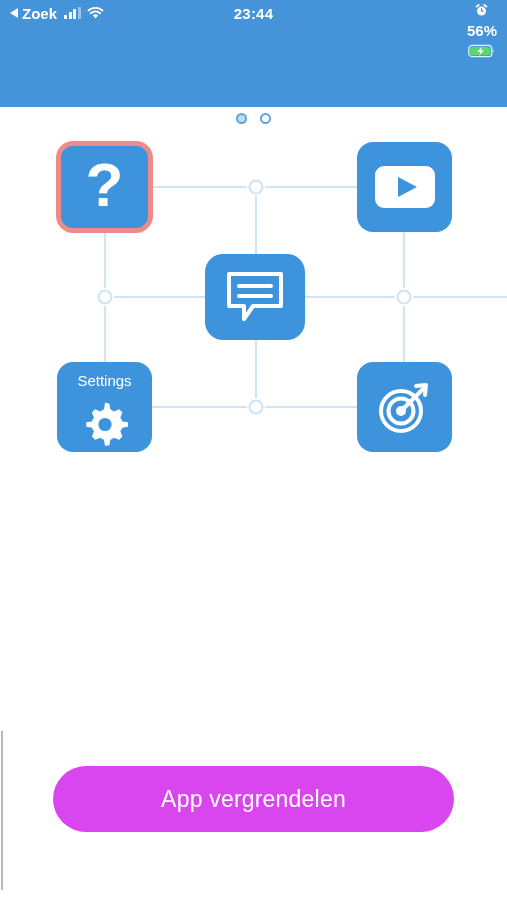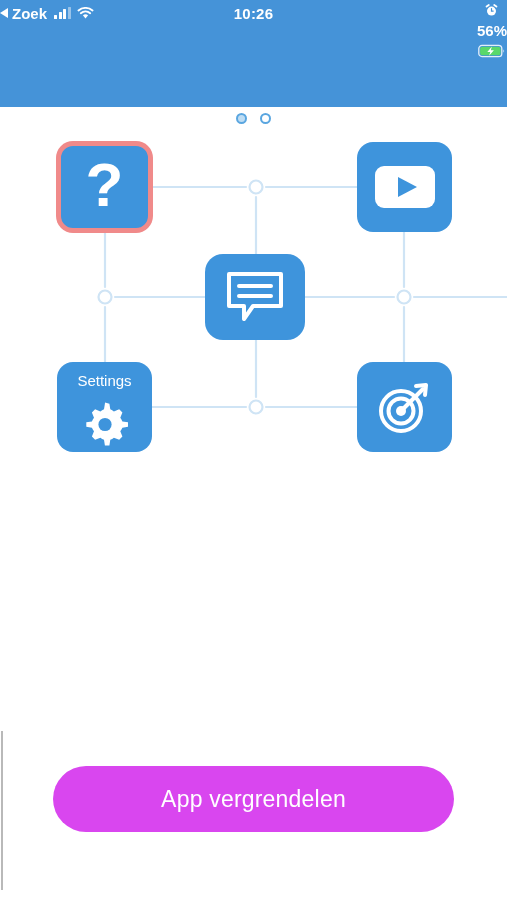--- a/index.html
+++ b/index.html
@@ -21,21 +21,21 @@
     left: 0; top: 0;
     width: 507px;
     height: 26px;
     background: #4593D8;
     color: #ffffff;
     display: flex;
     align-items: center;
     font-size: 15px;
     font-weight: 600;
     box-sizing: border-box;
-    padding: 0 0;
+    padding: 0 10px;
     z-index: 5;
   }
   #sb-left {
     display: flex;
     align-items: center;
     gap: 4px;
     flex: 0 0 auto;
   }
   #sb-center {
     position: absolute;
@@ -216,21 +216,21 @@
     </span>
     <span style="display:inline-flex;margin-left:2px;">
       <svg width="17" height="13" viewBox="0 0 17 13">
         <path d="M8.5 11.4 L5.9 8.3 a4.2 4.2 0 0 1 5.2 0 Z" fill="#fff"></path>
         <path d="M3.8 6.2 a7.2 7.2 0 0 1 9.4 0" stroke="#fff" stroke-width="1.9" fill="none" stroke-linecap="round"></path>
         <path d="M1.5 3.5 a10.8 10.8 0 0 1 14 0" stroke="#fff" stroke-width="1.9" fill="none" stroke-linecap="round"></path>
       </svg>
     </span>
   </div>
 
-  <div id="sb-center">10:26</div>
+  <div id="sb-center">23:44</div>
 
   <div id="sb-right">
     <span style="display:inline-flex;opacity:.6;">
       <svg width="13" height="13" viewBox="0 0 13 13">
         <path d="M10.4 8.6 A5 5 0 0 1 4.3 2.6 A5.4 5.4 0 1 0 10.4 8.6 Z" fill="#cfe6fa"></path>
       </svg>
     </span>
     <span style="display:inline-flex;">
       <svg width="13" height="13" viewBox="0 0 13 13">
         <path d="M12 1.2 L1.4 6.1 L5.6 7.3 L7.1 11.6 Z" fill="#ffffff"></path>

